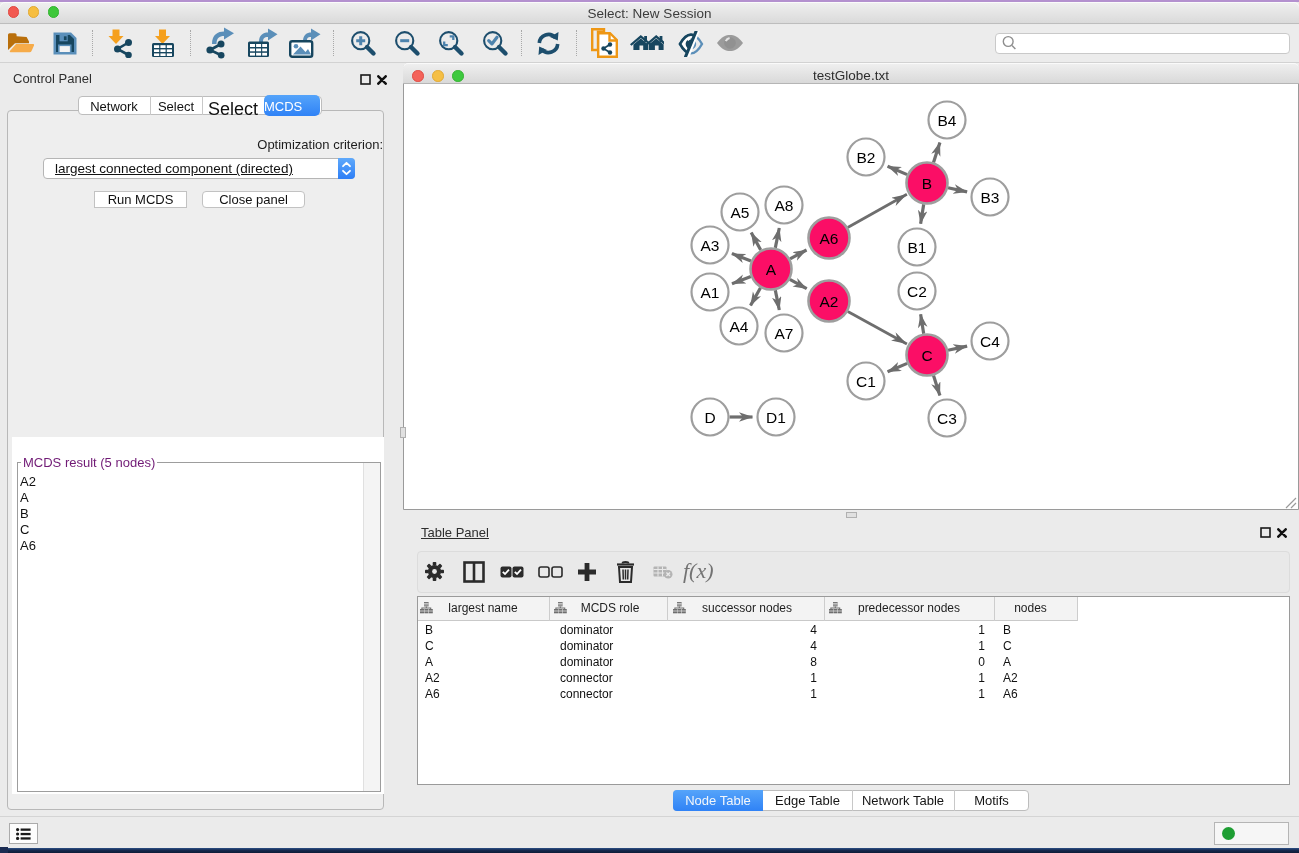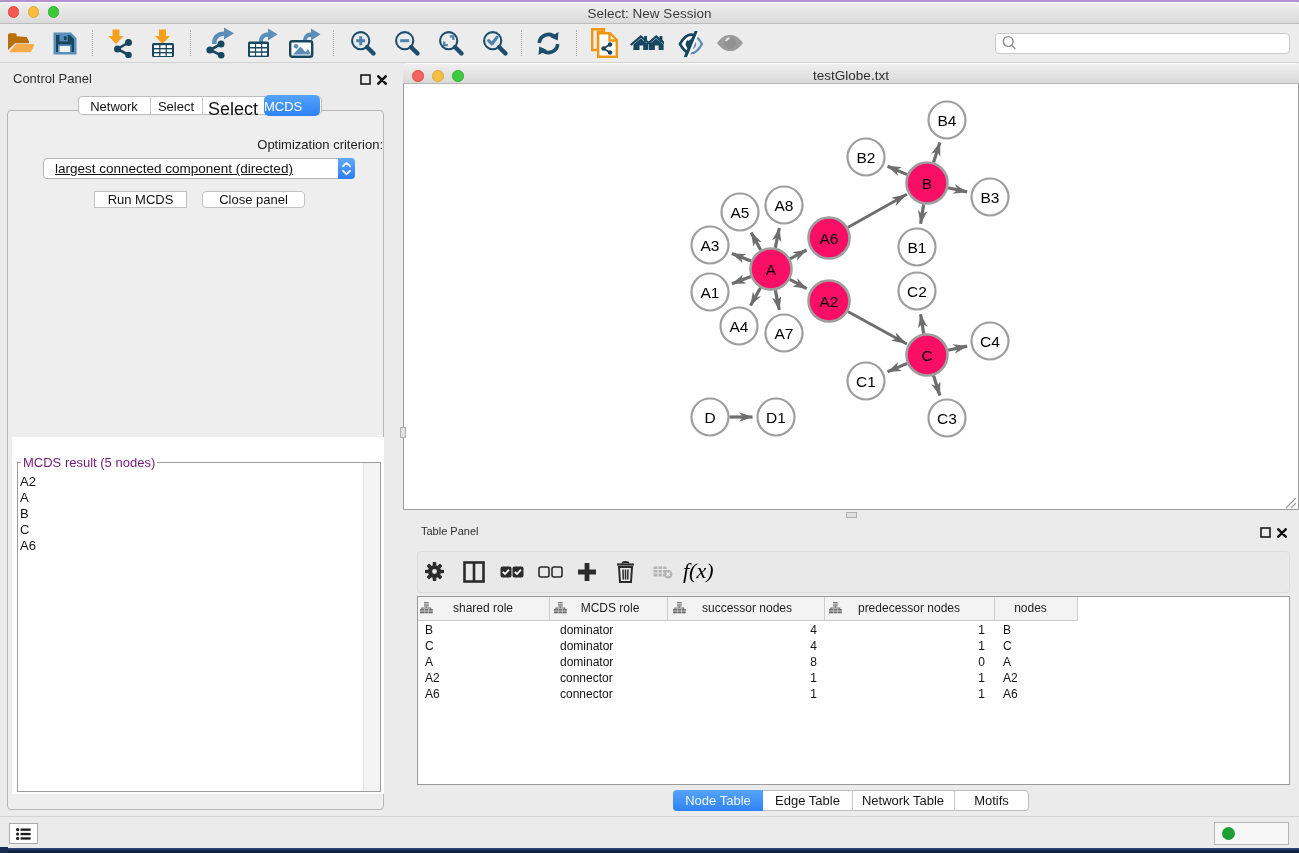--- a/index.html
+++ b/index.html
@@ -311,21 +311,21 @@
 <text x="373" y="332" text-anchor="middle" dominant-baseline="central" font-family="Liberation Sans, sans-serif" font-size="15.5" fill="#000000">D1</text>
 </svg>
 
 <svg class="abs" style="left:1283px;top:495px;" width="14" height="14" viewBox="0 0 14 14">
     <path d="M13,3 L3,13 M13,8 L8,13" stroke="#9a9a9a" stroke-width="1.2"></path>
   </svg>
 
 <div class="abs" style="left:400px;top:427px;width:6px;height:11px;background:#e0e0e0;border:1px solid #b0b0b0;"></div>
 <div class="abs" style="left:846px;top:512px;width:11px;height:6px;background:#e0e0e0;border:1px solid #b0b0b0;"></div>
 
-<div class="abs" style="left:421px;top:525px;font-size:11px;color:#2e2e2e;">Table Panel</div>
+<div class="abs" style="left:421px;top:525px;font-size:13px;color:#2e2e2e;text-decoration:underline;">Table Panel</div>
 <svg class="abs" style="left:1260px;top:527px;" width="11" height="11" viewBox="0 0 11 11">
     <rect x="1" y="1" width="9" height="9" fill="none" stroke="#1a1a1a" stroke-width="1.6"></rect>
   </svg>
 <svg class="abs" style="left:1277px;top:527.5px;" width="10" height="10" viewBox="0 0 10 10">
     <path d="M1.3,1.3 L8.7,8.7 M8.7,1.3 L1.3,8.7" stroke="#111" stroke-width="2.5" stroke-linecap="round"></path>
   </svg>
 
 <div class="abs" style="left:417px;top:551px;width:873px;height:42px;background:#e9e9e9;border:1px solid #dcdcdc;border-radius:4px;"></div>
 
 <svg class="abs" style="left:425px;top:562px;" width="19" height="19" viewBox="0 0 19 19">
@@ -373,21 +373,21 @@
 <path d="M7,8.5 L7.3,18.5 M9.5,8.5 L9.5,18.5 M12,8.5 L11.7,18.5" stroke="#2b2b2b" stroke-width="1.5"></path>
 </svg>
 
 <svg class="abs" style="left:653px;top:566px;" width="20" height="13" viewBox="0 0 20 13">
 <rect x="0.5" y="0.5" width="13" height="10" rx="1" fill="#b4b4b4"></rect>
 <path d="M0.5,3.5 H13.5 M0.5,7 H13.5 M5,0.5 V10.5 M9.5,0.5 V10.5" stroke="#e9e9e9" stroke-width="1"></path>
 <circle cx="15.2" cy="8.2" r="4.3" fill="#b4b4b4"></circle>
 <path d="M13.4,6.4 L17,10 M17,6.4 L13.4,10" stroke="#e9e9e9" stroke-width="1.4"></path>
 </svg>
 
-<div class="abs" style="left:683px;top:558px;font-family:'Liberation Serif',serif;font-style:italic;font-size:22px;color:#000000;">f(x)</div>
+<div class="abs" style="left:683px;top:558px;font-family:'Liberation Serif',serif;font-style:italic;font-size:22px;color:#737373;">f(x)</div>
 
 <div class="abs" style="left:417px;top:596px;width:873px;height:189px;background:#ffffff;border:1px solid #9a9a9a;"></div>
 
 <div class="abs" style="left:418px;top:597px;width:659px;height:24px;background:#f3f3f3;border-bottom:1px solid #c9c9c9;"></div>
 <div class="abs" style="left:549px;top:597px;width:1px;height:24px;background:#cdcdcd;"></div>
 <div class="abs" style="left:667px;top:597px;width:1px;height:24px;background:#cdcdcd;"></div>
 <div class="abs" style="left:824px;top:597px;width:1px;height:24px;background:#cdcdcd;"></div>
 <div class="abs" style="left:994px;top:597px;width:1px;height:24px;background:#cdcdcd;"></div>
 <div class="abs" style="left:1077px;top:597px;width:1px;height:24px;background:#cdcdcd;"></div>
 <svg class="abs sorticon" style="left:420px;top:602px;">
@@ -408,21 +408,21 @@
         <rect x="4" y="0" width="4.6" height="4.4"></rect>
         <path d="M4,1.4 H8.6 M4,2.9 H8.6" stroke="#f3f3f3" stroke-width="0.7"></path>
         <path d="M6.3,4.4 V6 M1.9,7.2 V6 H10.7 V7.2" stroke="#6e6e6e" fill="none" stroke-width="1.1"></path>
         <rect x="0" y="7" width="4" height="4.3"></rect>
         <rect x="4.4" y="7" width="4" height="4.3"></rect>
         <rect x="8.8" y="7" width="4" height="4.3"></rect>
         <path d="M0,9 H12.8" stroke="#f3f3f3" stroke-width="0.7"></path>
       </g>
     </defs>
   </svg>
-<div class="abs hdt" style="left:427px;width:112px;">shared role</div>
+<div class="abs hdt" style="left:427px;width:112px;">largest name</div>
 <div class="abs hdt" style="left:561px;width:98px;">MCDS role</div>
 <div class="abs hdt" style="left:678px;width:138px;">successor nodes</div>
 <div class="abs hdt" style="left:834px;width:150px;">predecessor nodes</div>
 <div class="abs hdt" style="left:989px;width:83px;">nodes</div>
 
 <div class="abs rc1" style="top:623px;">B</div>
 <div class="abs rc1" style="top:639px;">C</div>
 <div class="abs rc1" style="top:655px;">A</div>
 <div class="abs rc1" style="top:671px;">A2</div>
 <div class="abs rc1" style="top:687px;">A6</div>

